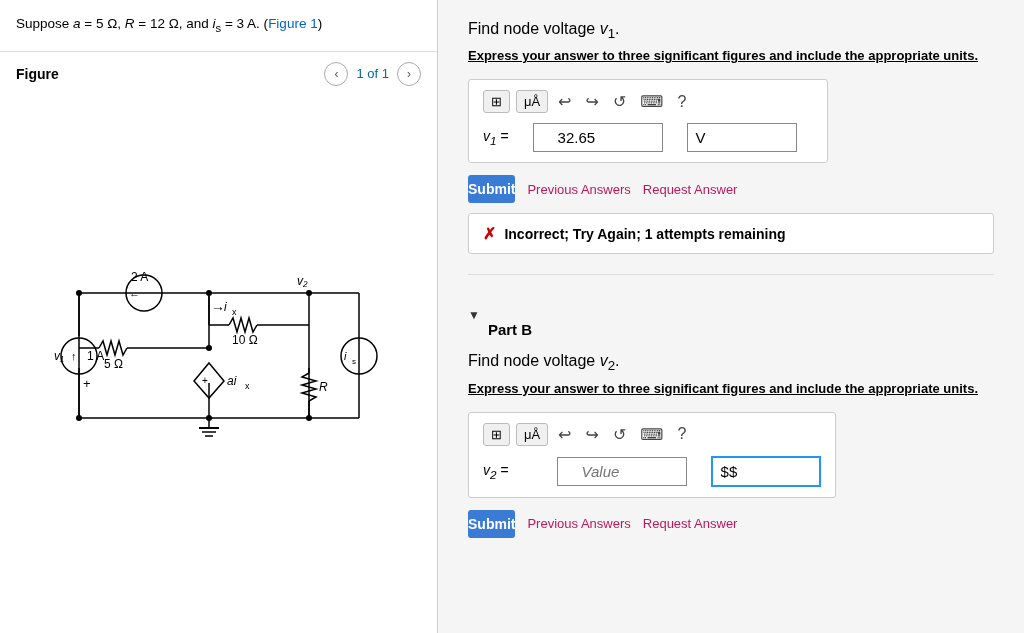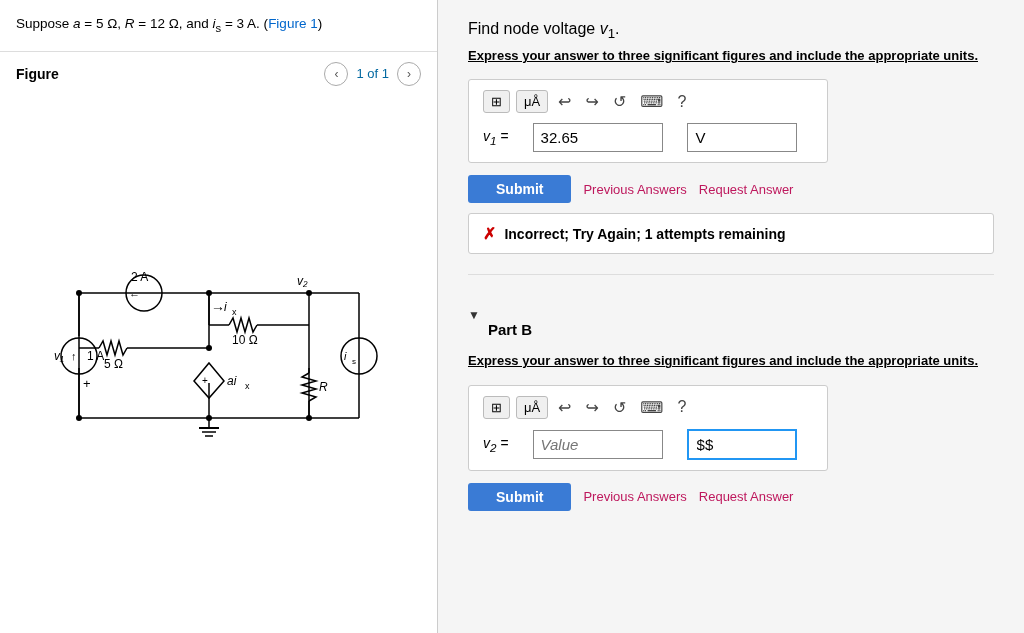--- a/index.html
+++ b/index.html
@@ -150,28 +150,29 @@
       align-items: center;
       gap: 24px;
     }
     .var-label {
       font-size: 14px;
       white-space: nowrap;
       font-style: italic;
     }
     .value-input {
       border: 1px solid #888;
-      padding: 5px 7px;
+      padding: 5px 24px;
       font-size: 15px;
       width: 130px;
       outline: none;
     }
     .value-input.placeholder {
       color: #c2410c;
       font-style: italic;
+      margin-left: 24px;
     }
     .unit-input {
       border: 1px solid #2196F3;
       border-width: 2px;
       padding: 5px 8px;
       font-size: 15px;
       width: 110px;
       outline: none;
     }
     .unit-display {
@@ -185,21 +186,21 @@
       display: flex;
       align-items: center;
       gap: 12px;
       margin-bottom: 10px;
     }
     .submit-btn {
       background: #3a7bd5;
       color: #fff;
       border: none;
       border-radius: 3px;
-      padding: 6px 28px;
+      padding: 6px 0;
       font-size: 14px;
       cursor: pointer;
       font-weight: bold;
     }
     .link-btn {
       background: none;
       border: none;
       color: #be185d;
       font-size: 13px;
       cursor: pointer;
@@ -390,20 +391,23 @@
   </div>
 
   <hr class="divider">
 
   <div class="part-section">
     <div class="part-header">
       <span class="part-toggle">▼</span>
       <span class="part-label">Part B</span>
     </div>
 
+    <p class="find-text">
+      Find node voltage <em>v</em><sub>2</sub>.
+    </p>
     <p class="instruction-text">Express your answer to three significant figures and include the appropriate units.</p>
 
     
     <div class="answer-box">
       <div class="toolbar">
         <button class="toolbar-btn">
           <span>⊞</span>
         </button>
         <button class="toolbar-btn">
           <span>μÅ</span>

